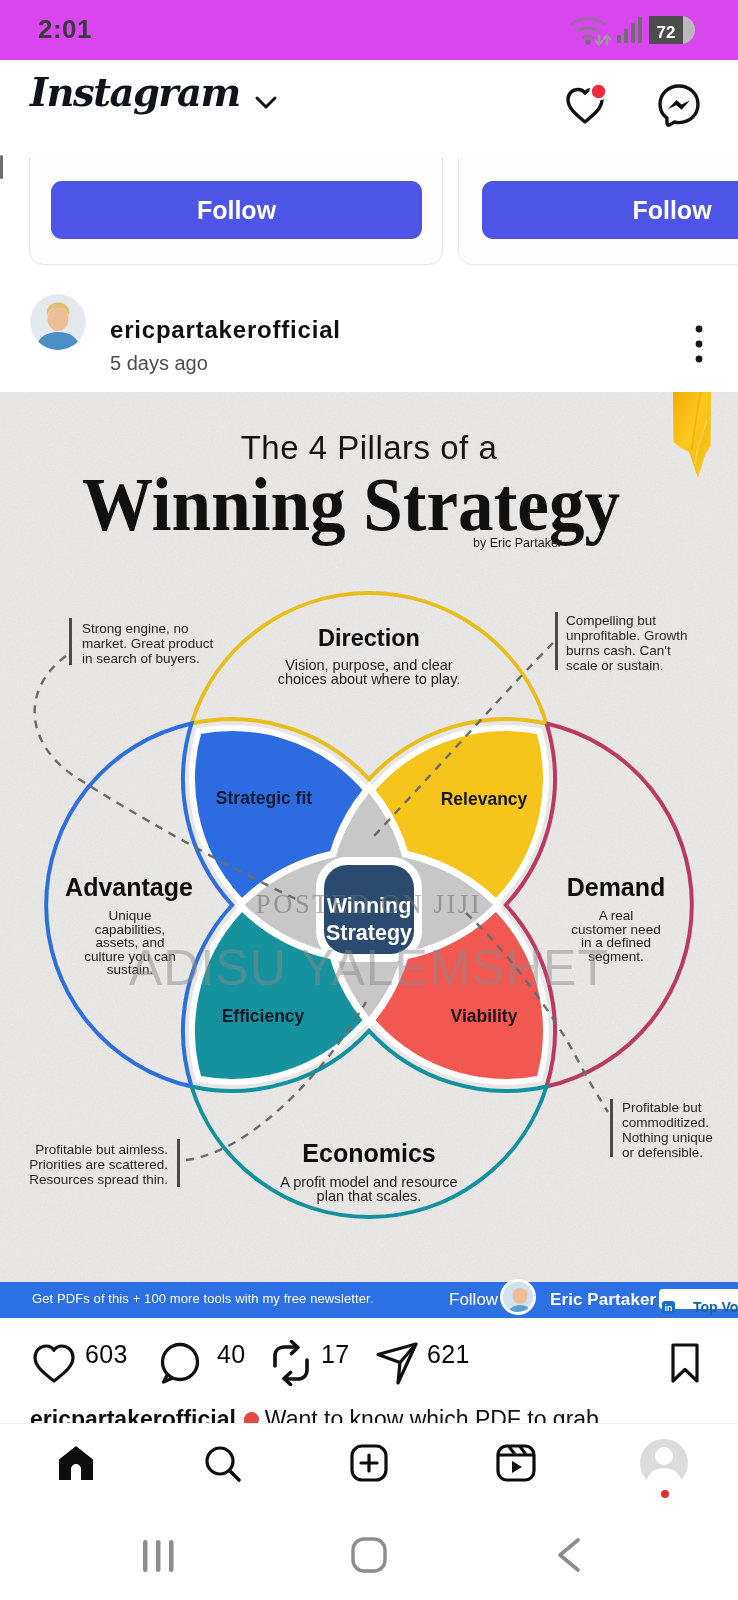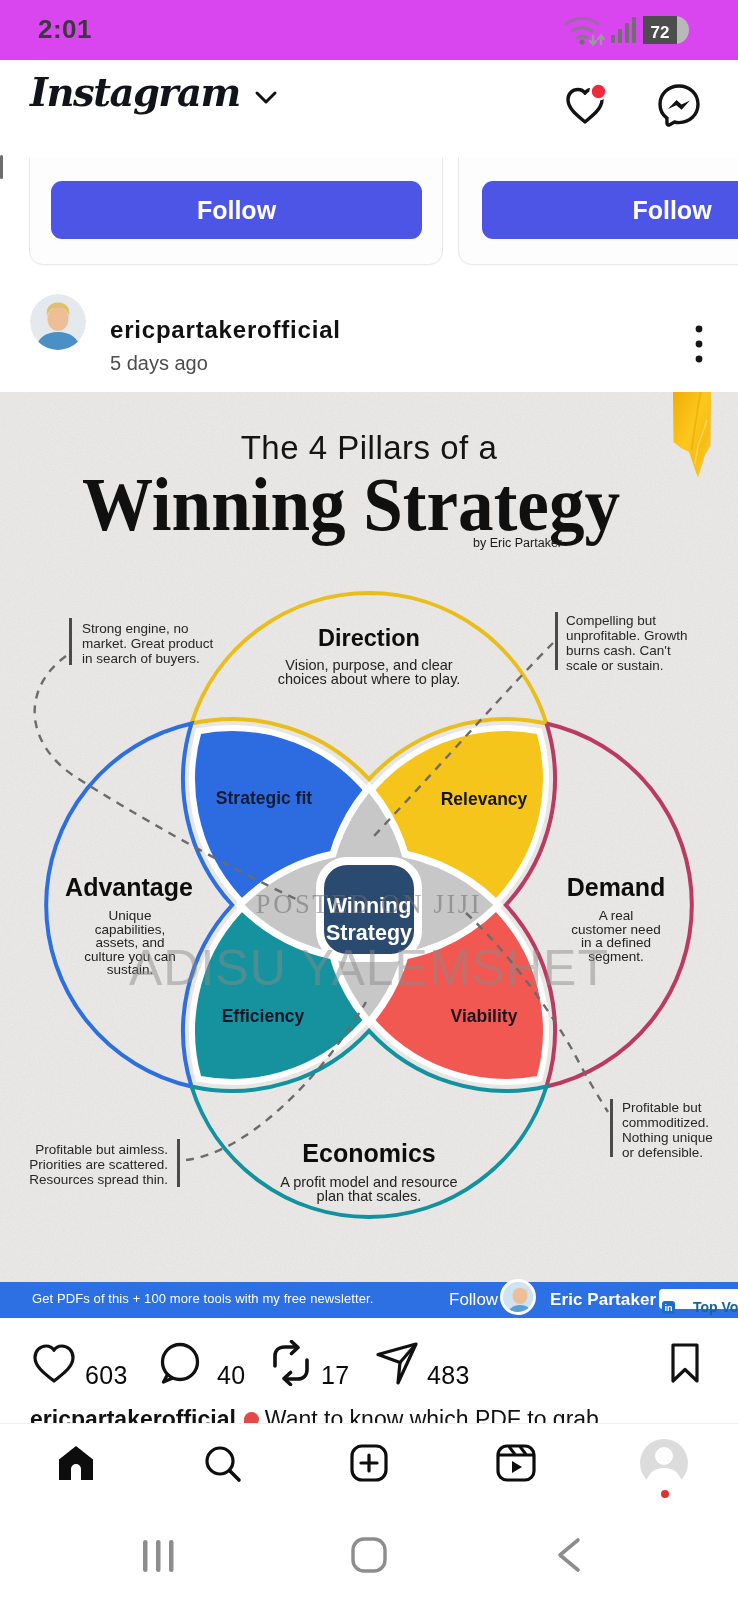--- a/index.html
+++ b/index.html
@@ -3,25 +3,25 @@
 <meta charset="utf-8">
 <style>
   * { margin:0; padding:0; box-sizing:border-box; }
   html,body { background:#fff; }
   body { font-family:"Liberation Sans", sans-serif; }
   #screen { position:relative; width:738px; height:1600px; background:#fff; overflow:hidden; margin:0 auto; }
 
   
   .statusbar { position:absolute; left:0; top:0; width:738px; height:60px; background:#d946ef; }
   .status-time { position:absolute; left:38px; top:14px; font-size:26px; font-weight:600; color:#3a3a3a; letter-spacing:0.5px; }
-  .status-icons { position:absolute; right:48px; top:12px; display:flex; align-items:flex-start; gap:5px; }
+  .status-icons { position:absolute; right:42px; top:12px; display:flex; align-items:flex-start; gap:5px; }
 
   
   .header { position:absolute; left:0; top:60px; width:738px; height:97px; background:#fff; z-index:6; }
-  .logo-wrap { position:absolute; left:30px; top:10px; display:flex; align-items:center; }
+  .logo-wrap { position:absolute; left:30px; top:10px; display:flex; align-items:flex-end; }
   .logo { font-family:"DejaVu Serif", serif; font-style:italic; font-weight:700; font-size:38.5px; color:#10131a; letter-spacing:-1.5px; }
   .logo-chevron { margin-left:14px; margin-top:14px; }
   .header-icons { position:absolute; right:34px; top:20px; display:flex; align-items:center; gap:44px; }
 
   
   .suggestions { position:absolute; left:0; top:120px; width:738px; height:146px; background:#fff; }
   .sugg-card { position:absolute; top:0; height:145px; background:#fdfdfd; border:1px solid #e9e9e9; border-radius:14px; box-shadow:0 1px 2px rgba(0,0,0,0.03); }
   .sugg-card.left { left:29px; width:414px; }
   .sugg-card.right { left:458px; width:420px; }
   .follow-btn { position:absolute; bottom:25px; height:58px; background:#4c55e6; border:none; border-radius:11px; color:#fff; font-size:25px; font-weight:600; font-family:"Liberation Sans", sans-serif; text-align:center; line-height:58px; cursor:pointer; }
@@ -45,21 +45,21 @@
   .banner-msg { position:absolute; left:32px; top:9px; color:#fff; font-size:13px; letter-spacing:0.1px; }
   .banner-follow { position:absolute; left:449px; top:8px; color:#fff; font-size:17px; }
   .banner-avatar { position:absolute; left:500px; top:-3px; width:36px; height:36px; border-radius:50%; border:3px solid #fff; overflow:hidden; background:#cfe0ee; }
   .banner-name { position:absolute; left:550px; top:8px; color:#fff; font-size:17px; font-weight:700; letter-spacing:0.1px; }
   .badge { position:absolute; left:659px; top:7px; background:#fff; border-radius:4px; height:20px; display:flex; align-items:center; padding:16px 6px 0 3px; gap:18px; }
   .badge-in { width:13px; height:13px; background:#1a6fc4; border-radius:3px; color:#fff; font-size:9px; font-weight:700; text-align:center; line-height:14px; }
   .badge-text { color:#16649e; font-size:14px; font-weight:700; }
 
   
   .actions { position:absolute; left:0; top:1318px; width:738px; height:80px; background:#fff; }
-  .action-group { position:absolute; top:22px; display:flex; align-items:flex-end; }
+  .action-group { position:absolute; top:22px; display:flex; align-items:flex-start; }
   .action-count { font-size:25px; color:#0a0a0a; margin-left:7px; letter-spacing:0.3px; }
 
   
   .caption { position:absolute; left:30px; top:1406px; width:700px; height:26px; font-size:23px; color:#111; white-space:nowrap; }
   .caption b { font-weight:700; }
   .caption .pin { display:inline-block; width:15px; height:15px; border-radius:50% 50% 50% 2px; background:#e14a46; margin:0 6px 0 8px; }
 
   
   .bottomnav { position:absolute; left:0; top:1423px; width:738px; height:97px; background:#fff; border-top:1px solid #f0f0f0; z-index:5; }
   .nav-item { position:absolute; top:18px; }
@@ -334,21 +334,21 @@
     </div>
     <div class="action-group" style="left:374px;">
       <span>
         <svg width="46" height="46" viewBox="0 0 46 46">
           <g fill="none" stroke="#111" stroke-width="3.2" stroke-linejoin="round">
             <path d="M42 4 L4 14.5 L26 22.5 L24 43 Z"></path>
             <path d="M26 22.5 L42 4"></path>
           </g>
         </svg>
       </span>
-      <span class="action-count">483</span>
+      <span class="action-count">621</span>
     </div>
     <div class="action-group" style="left:666px;">
       <span>
         <svg width="38" height="46" viewBox="0 0 38 46">
           <path d="M7 5 H31 V41 L19 29.5 L7 41 Z" fill="none" stroke="#111" stroke-width="3.2" stroke-linejoin="round"></path>
         </svg>
       </span>
     </div>
   </div>
 

